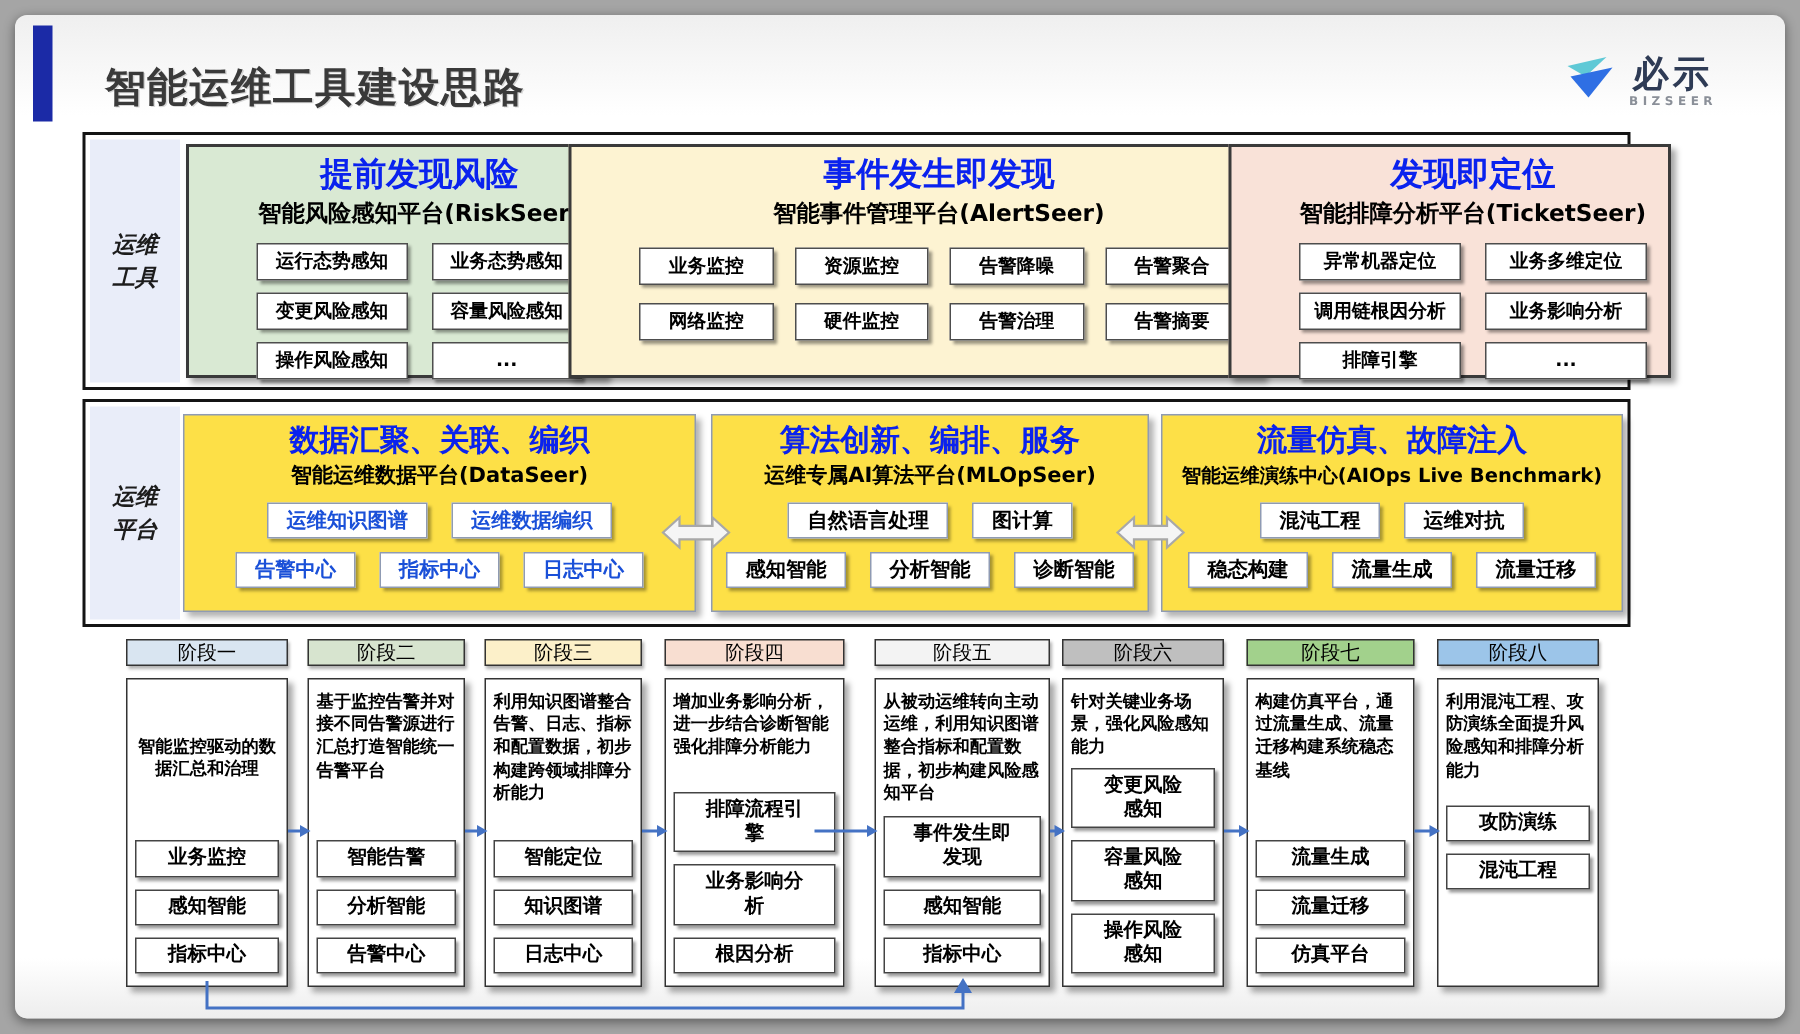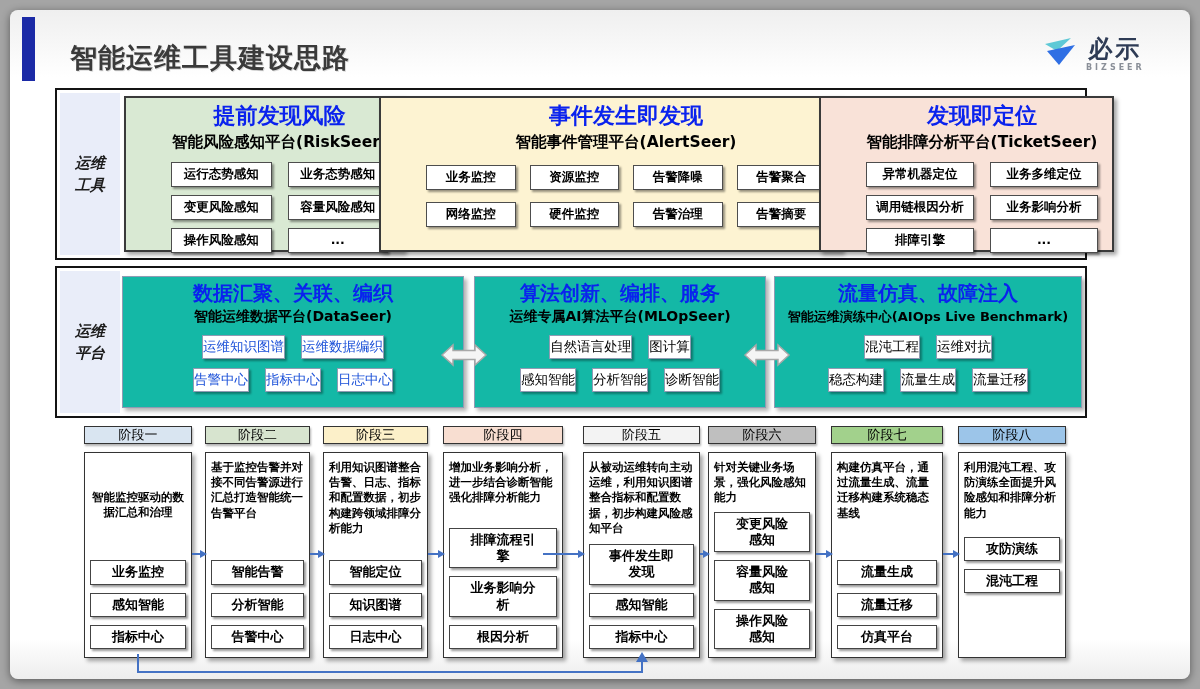--- a/index.html
+++ b/index.html
@@ -29,31 +29,31 @@
   #card-alert{left:322px;width:428px;background:#fdf3d2;}
   #card-ticket{left:762px;width:260px;background:#f9e2d8;}
   .tool-title{text-align:center;font-size:22px;font-weight:bold;color:#0a22ee;margin-top:3px;}
   .tool-sub{text-align:center;font-size:15.5px;font-weight:bold;color:#000;margin-top:1px;}
   .btn-grid{display:grid;gap:8px 16px;padding:9px 14px 0;}
   .g2{grid-template-columns:1fr 1fr;}
   .g4{grid-template-columns:repeat(4,1fr);gap:12px 14px;padding-top:12px;}
   .wbtn{background:#fff;border:1px solid #4d4d4d;box-shadow:2px 2px 2px rgba(0,0,0,.4);
        font-size:12.5px;font-weight:bold;color:#000;text-align:center;padding:3px 1px;white-space:nowrap;}
 
-  .plat-card{position:absolute;top:8px;height:130px;background:#14b8a6;border:1px solid #8f9bb3;
+  .plat-card{position:absolute;top:8px;height:130px;background:#fde047;border:1px solid #8f9bb3;
        box-shadow:3px 3px 4px rgba(0,0,0,.3);}
   #plat-data{left:65px;width:340px;}
   #plat-algo{left:417px;width:290px;}
   #plat-drill{left:717px;width:306px;}
   .plat-title{text-align:center;font-size:20px;font-weight:bold;color:#0a22ee;margin-top:3px;}
   .plat-sub{text-align:center;font-size:14px;font-weight:bold;color:#000;margin-top:1px;}
   .plat-sub.small{font-size:13px;}
   .plat-row{display:flex;justify-content:center;gap:16px;margin-top:9px;padding:0 8px;}
   .pbtn{background:#fff;border:1px solid #8f9bb3;box-shadow:2px 2px 2px rgba(0,0,0,.35);
-       font-size:13.5px;font-weight:normal;color:#000;text-align:center;padding:2px 0;white-space:nowrap;}
+       font-size:13.5px;font-weight:bold;color:#000;text-align:center;padding:2px 12px;white-space:nowrap;}
   .pbtn.blue{color:#1a50d8;}
   .dbl-arrow{position:absolute;top:341px;}
 
   .stage-col{position:absolute;top:426px;}
   #st1{left:84px;width:108px;} #st2{left:205px;width:105px;} #st3{left:323px;width:105px;}
   #st4{left:443px;width:120px;} #st5{left:583px;width:117px;} #st6{left:708px;width:108px;}
   #st7{left:831px;width:112px;} #st8{left:958px;width:108px;border-radius:11px;}
   .stage-head{height:16px;border:1.5px solid #333;display:flex;align-items:center;justify-content:center;
        font-size:13px;font-weight:normal;color:#000;margin:0 0 8px;box-shadow:1px 2px 2px rgba(0,0,0,.3);}
   .h1{background:#d9e5f1;} .h2{background:#d7e4cf;} .h3{background:#fcf0c9;} .h4{background:#f8ded1;}

